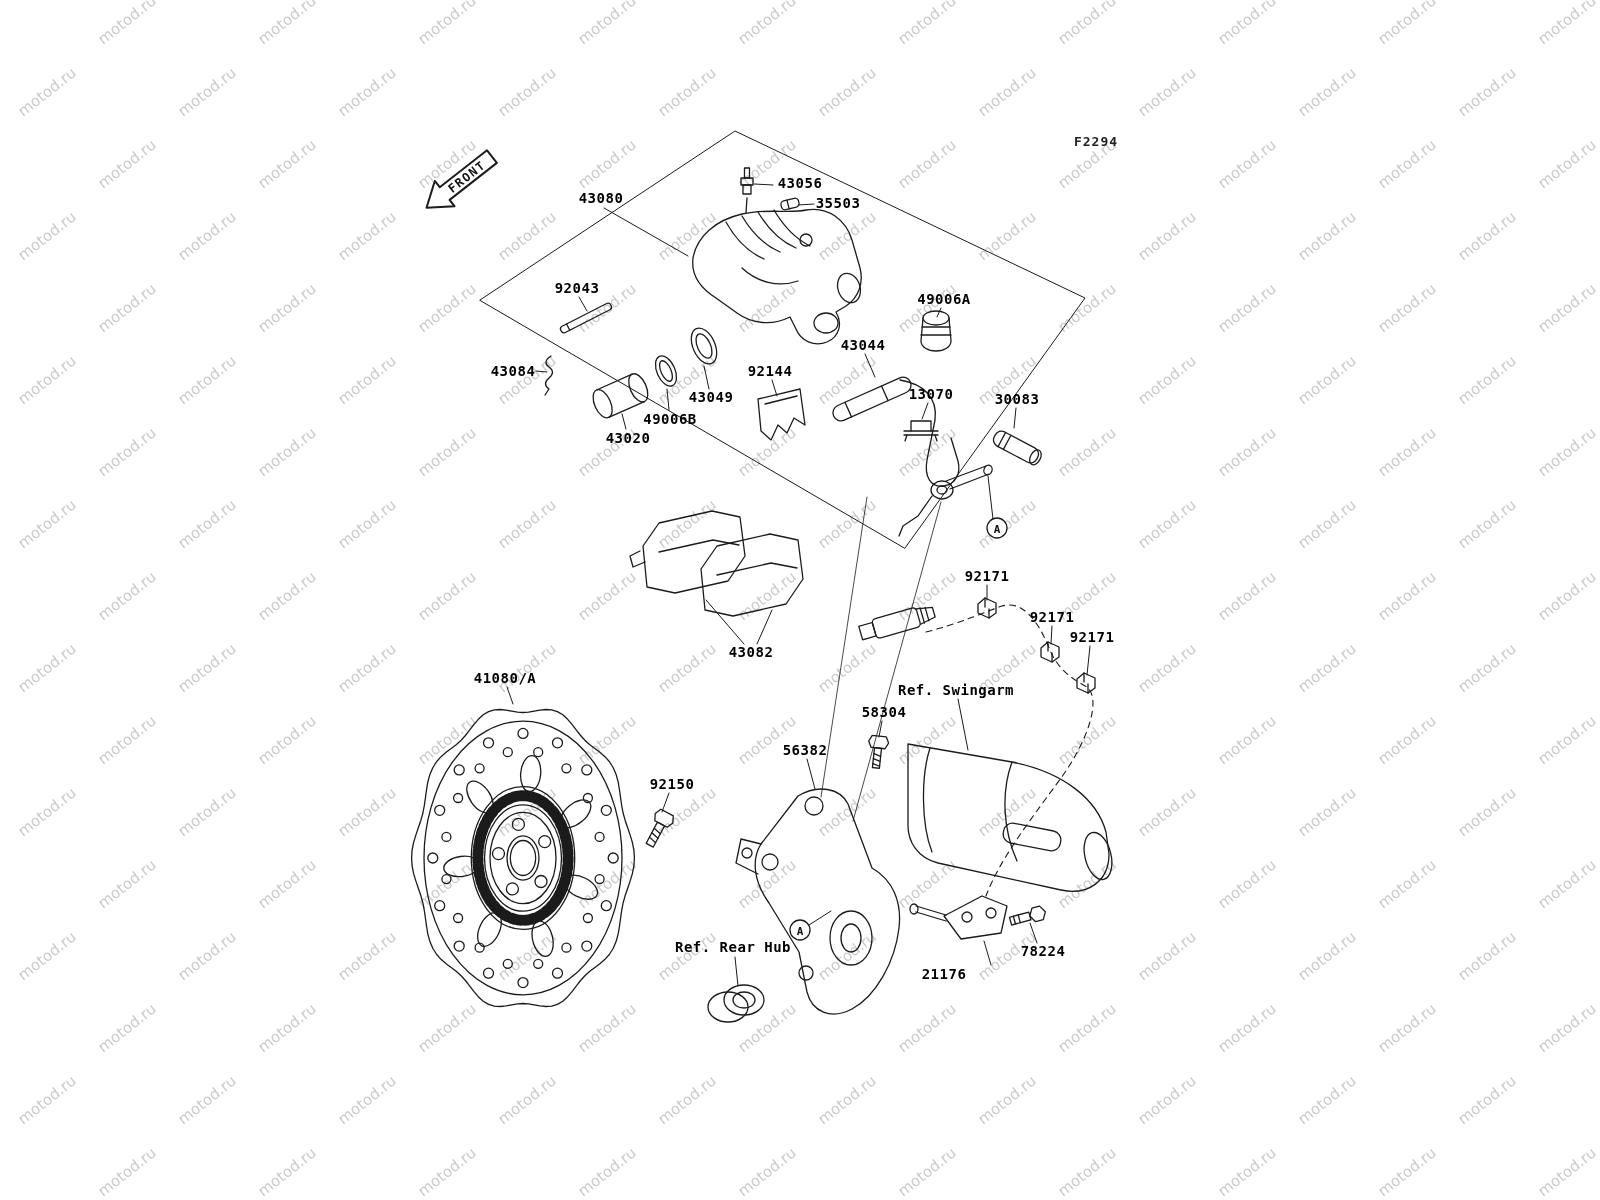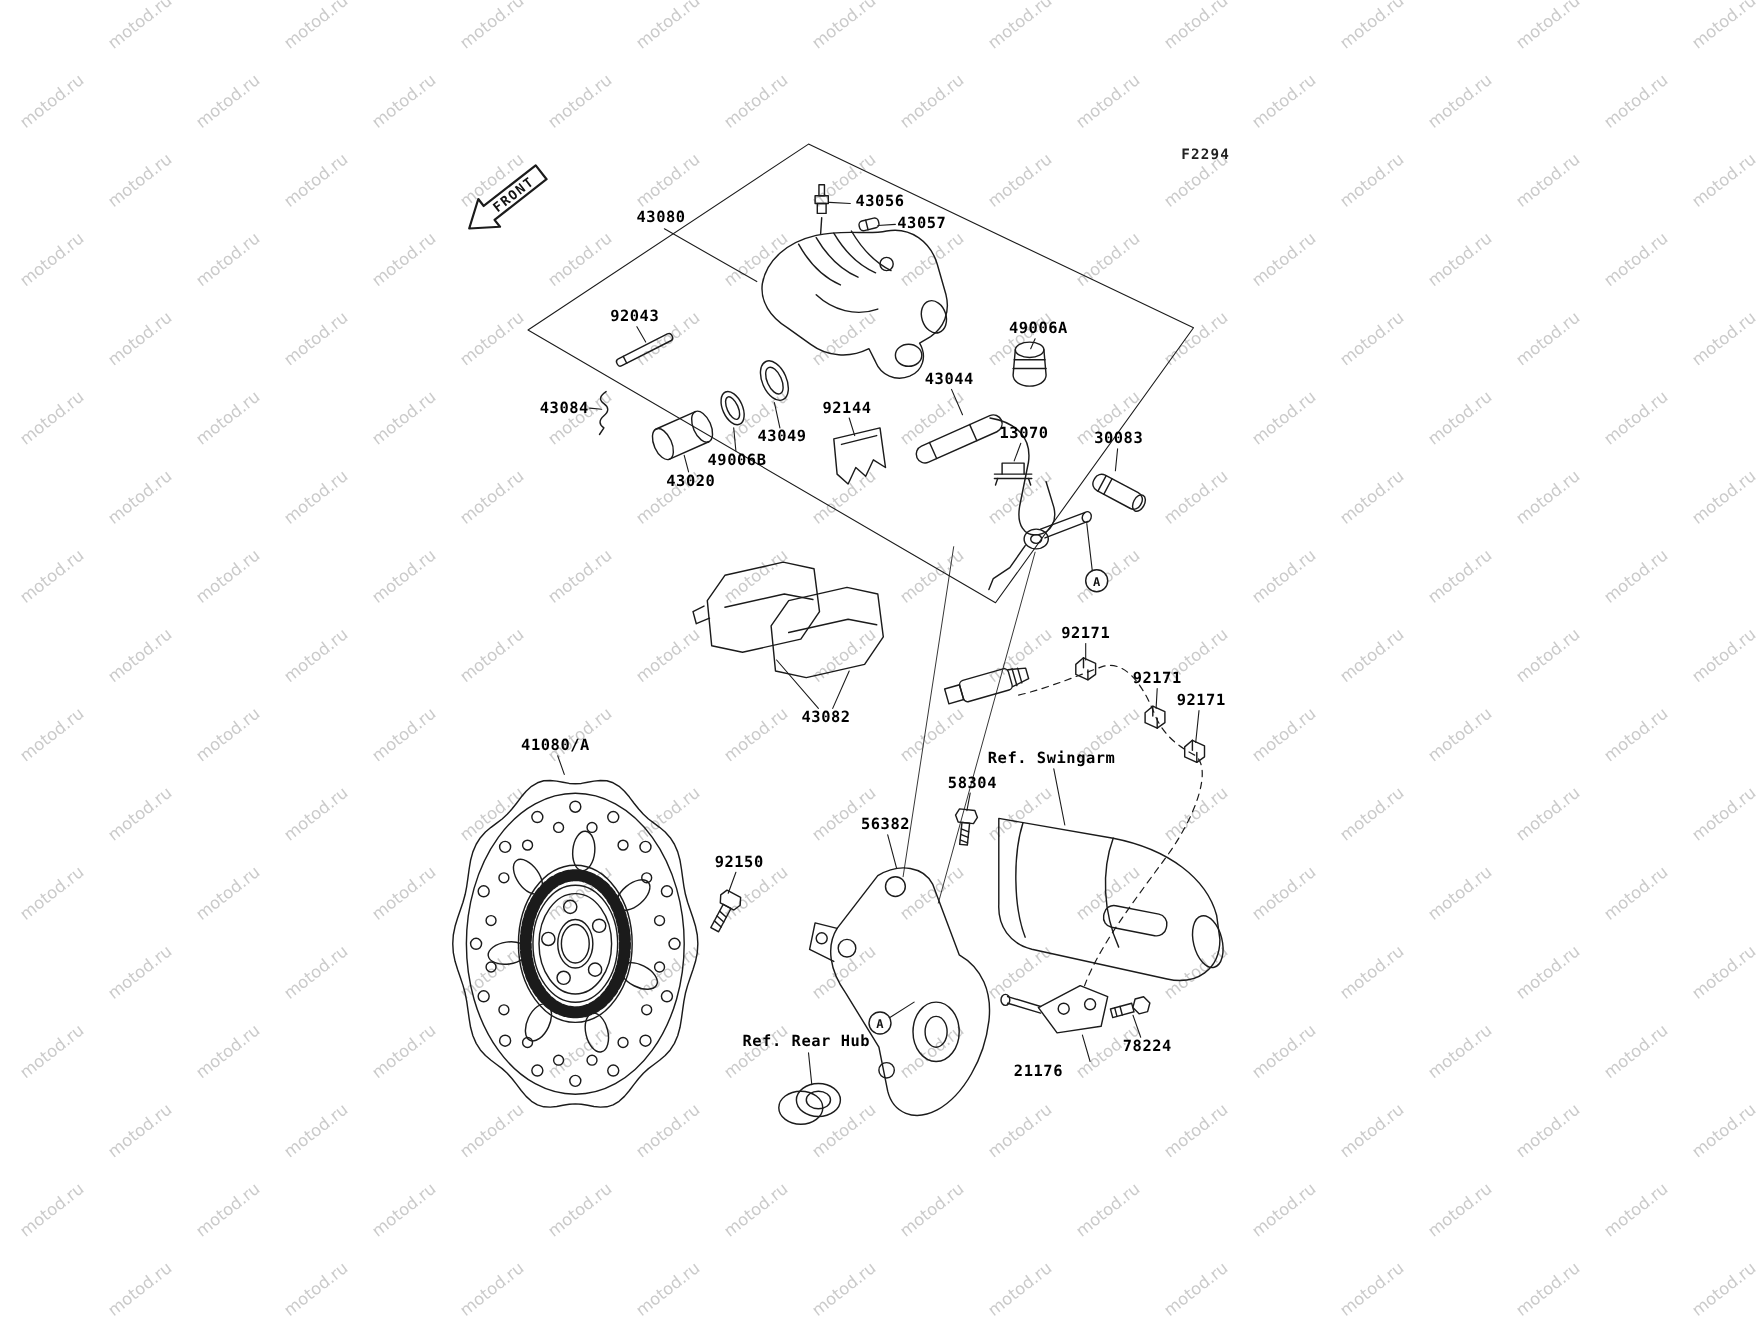--- a/index.html
+++ b/index.html
@@ -484,21 +484,21 @@
           <line x1="809" y1="925" x2="831" y2="911"></line>
         </g>
       </g>
     </svg>
   </div>
 
   <div id="labels-layer">
     <div class="figure-code" style="left:1096px;top:141px">F2294</div>
   <div class="part-label" style="left: 601px; top: 198px;">43080</div>
       <div class="part-label" style="left: 800px; top: 183px;">43056</div>
-      <div class="part-label" style="left: 838px; top: 203px;">43057</div>
+      <div class="part-label" style="left: 838px; top: 203px;">35503</div>
       <div class="part-label" style="left: 577px; top: 288px;">92043</div>
       <div class="part-label" style="left: 944px; top: 299px;">49006A</div>
       <div class="part-label" style="left: 863px; top: 345px; text-align: right;">43044</div>
       <div class="part-label" style="left: 513px; top: 371px;">43084</div>
       <div class="part-label" style="left: 770px; top: 371px;">92144</div>
       <div class="part-label" style="left: 931px; top: 394px;">13070</div>
       <div class="part-label" style="left: 1017px; top: 399px;">30083</div>
       <div class="part-label" style="left: 711px; top: 397px;">43049</div>
       <div class="part-label" style="left: 670px; top: 419px;">49006B</div>
       <div class="part-label" style="left: 628px; top: 438px; text-align: right;">43020</div>

